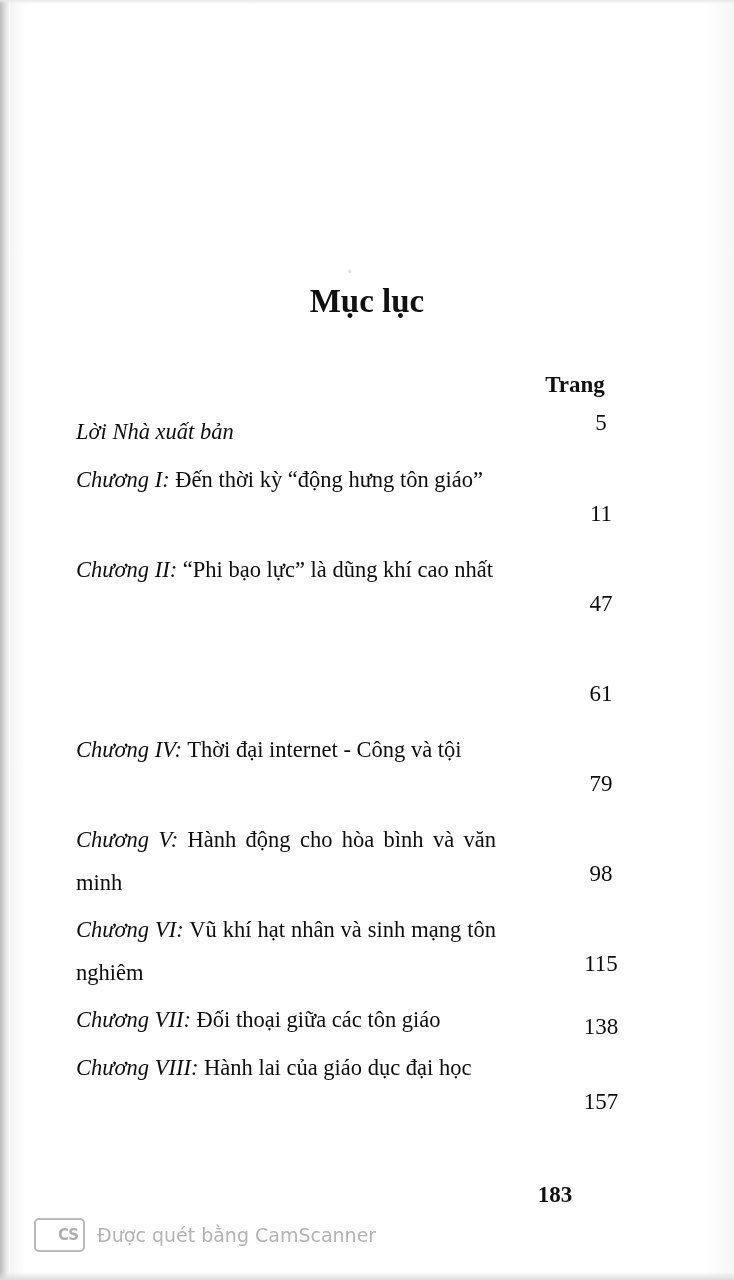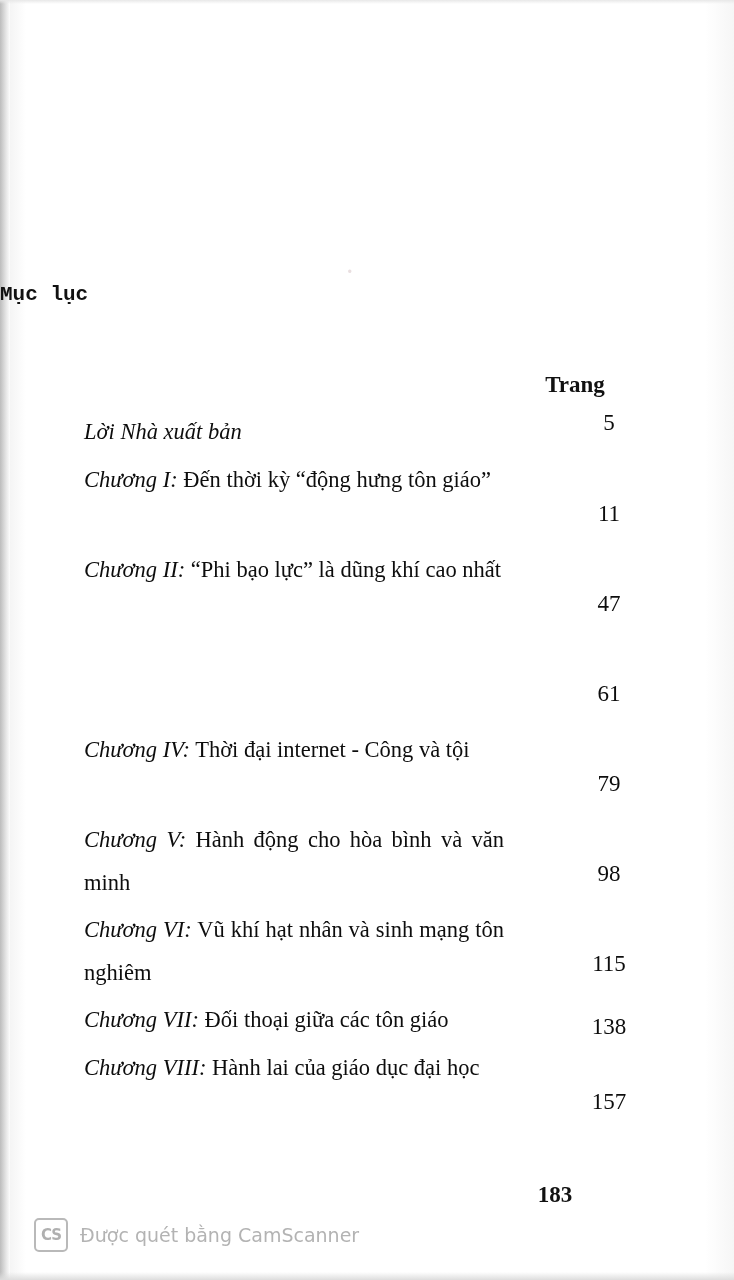--- a/index.html
+++ b/index.html
@@ -64,23 +64,24 @@
     top: 0;
     width: 734px;
     height: 1280px;
   }
 
   .toc-title {
     position: absolute;
     left: 0;
     right: 0;
     top: 283px;
-    font-family: Liberation Mono, monospace;
-    font-weight: bold;
-    font-size: 21px;
+    text-align: center;
+    font-family: Liberation Serif, serif;
+    font-weight: bold;
+    font-size: 33px;
     letter-spacing: 0px;
     color: #111;
   }
 
   .col-head {
     position: absolute;
     top: 372px;
     left: 500px;
     width: 150px;
     text-align: center;
@@ -88,21 +89,20 @@
     font-weight: bold;
     font-size: 23px;
     color: #111;
   }
 
   .toc-list {
     position: absolute;
     left: 76px;
     top: 410px;
     width: 580px;
-    margin-left: 8px;
   }
 
   .toc-row {
     position: relative;
     min-height: 44px;
     margin-bottom: 2px;
   }
   .toc-text {
     width: 430px;
     font-size: 22.5px;
@@ -151,20 +151,21 @@
     border: 2px solid #b9b9b9;
     border-radius: 5px;
     color: #b0b0b0;
     font-family: "DejaVu Sans", sans-serif;
     font-size: 15px;
     font-weight: bold;
     display: flex;
     align-items: center;
     justify-content: center;
     letter-spacing: -1px;
+    padding-left: 17px;
   }
   .cs-text {
     font-family: "DejaVu Sans", sans-serif;
     font-size: 19px;
     color: #b3b3b3;
   }
 </style>
 </head>
 <body>
 

